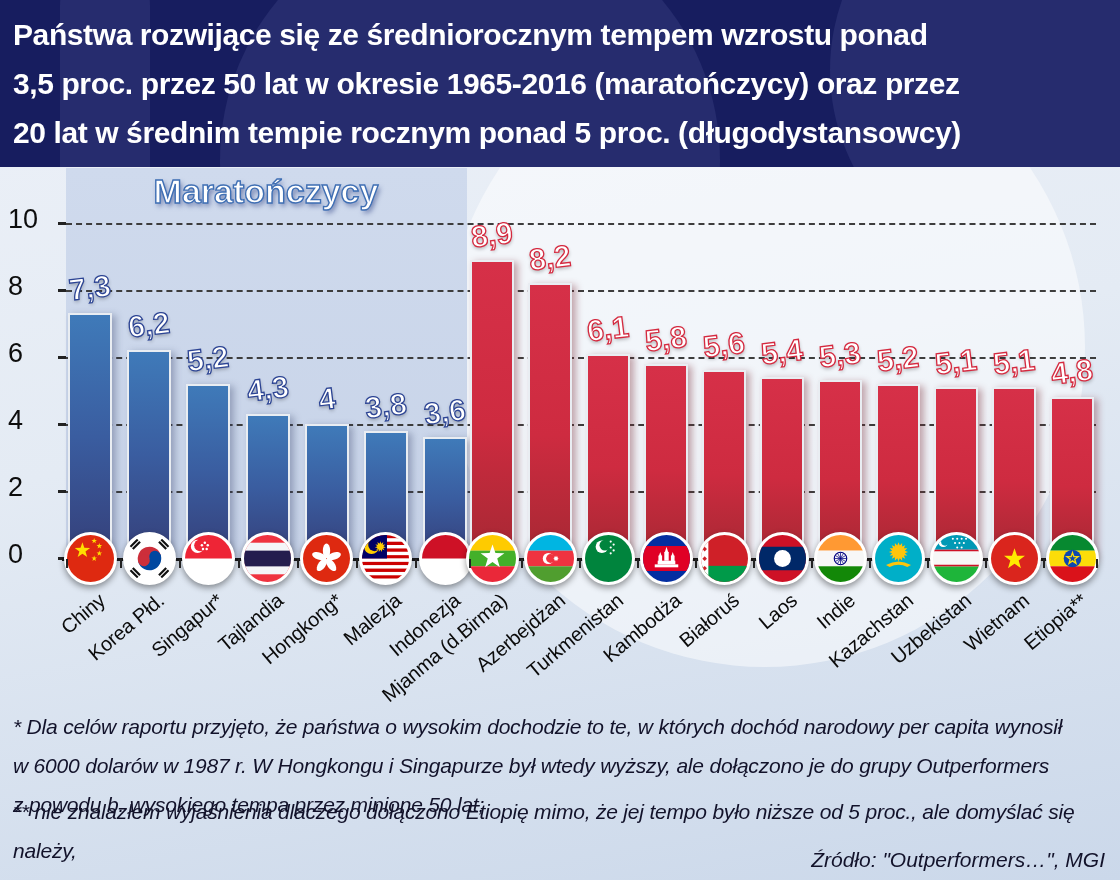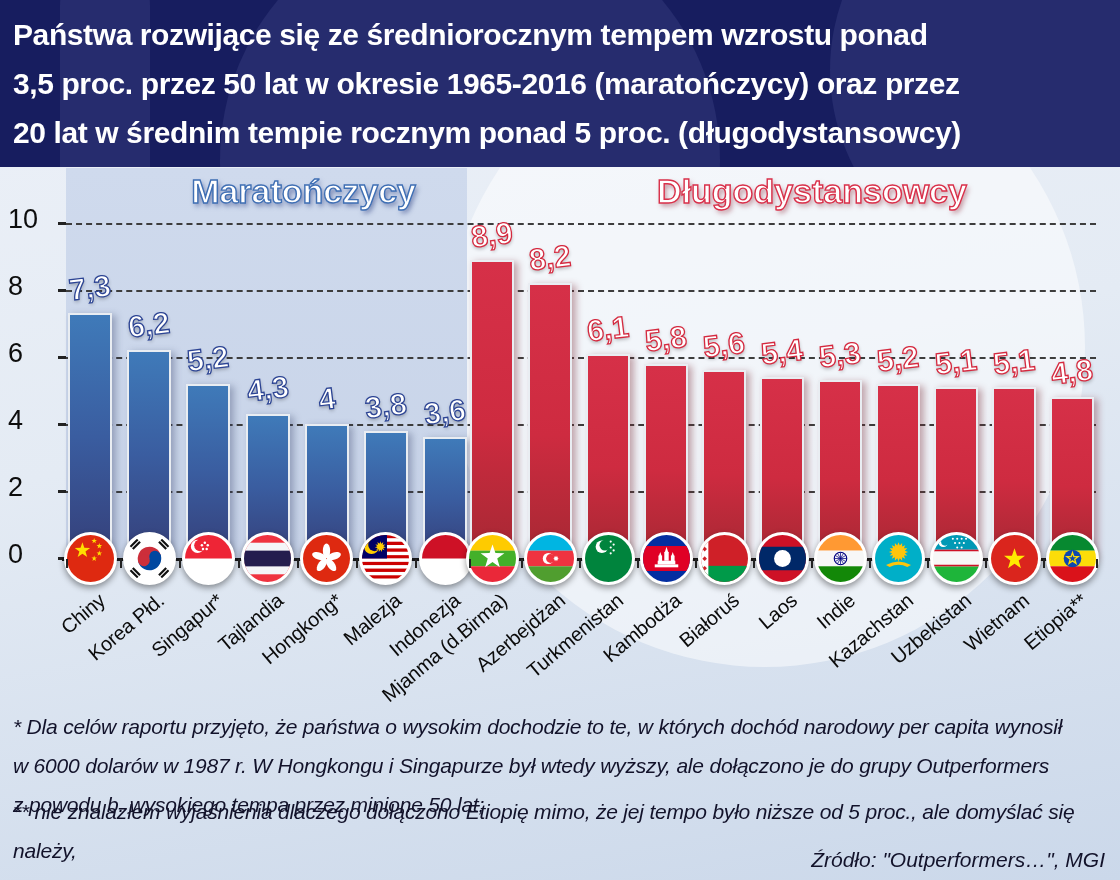--- a/index.html
+++ b/index.html
@@ -9,21 +9,21 @@
   .header{position:absolute;left:0;top:0;width:1120px;height:167px;background:#171d5f;overflow:hidden;}
   .hdr-wm{position:absolute;border-radius:50%;background:#262c6e;}
   .hdr-title{position:absolute;left:13px;top:10px;width:1094px;color:#ffffff;
              font-size:30px;line-height:49px;font-weight:bold;letter-spacing:-0.4px;white-space:pre-line;}
   
   .main{position:absolute;left:0;top:167px;width:1120px;height:713px;overflow:hidden;}
   .wm-circle{position:absolute;border-radius:50%;background:rgba(255,255,255,0.5);}
   .panel{position:absolute;left:66px;top:1px;width:401px;height:390px;
          background:linear-gradient(180deg,#cfdaed 0%,#c7d3e8 100%);}
   .group-label{position:absolute;top:5px;font-size:34px;font-weight:bold;text-align:center;color:#fff;}
-  .group-label.blue{-webkit-text-stroke:1.4px #3f6fb4;text-shadow:2px 3px 5px rgba(30,50,120,.55);text-align:right;}
+  .group-label.blue{-webkit-text-stroke:1.4px #3f6fb4;text-shadow:2px 3px 5px rgba(30,50,120,.55);}
   .group-label.red{-webkit-text-stroke:1.4px #d9304a;text-shadow:2px 3px 5px rgba(140,40,55,.5);}
   .gridline{position:absolute;height:0;border-top:2.5px dashed #3d3d3d;}
   .ytick-label{position:absolute;width:48px;text-align:left;font-size:27px;color:#0d0d0d;}
   .ytick-mark{position:absolute;width:8px;height:2.5px;background:#222;}
   .baseline{position:absolute;background:#1a1a1a;}
   .xtick{position:absolute;width:2px;height:9px;background:#222;}
   .bar{position:absolute;border:2px solid #e9edf2;border-bottom:none;box-sizing:border-box;}
   .bar.blue{background:linear-gradient(180deg,#3f7ab9 0%,#3a5da0 50%,#353f79 100%);box-shadow:4px 2px 7px rgba(50,60,100,.35);}
   .bar.red{background:linear-gradient(180deg,#d63048 0%,#ce2b40 55%,#a62833 100%);box-shadow:4px 2px 7px rgba(120,40,50,.4);}
   .val-label{position:absolute;width:96px;text-align:center;font-size:30px;font-weight:bold;color:#fff;
@@ -49,21 +49,20 @@
     <div class="hdr-wm" style="left:60px;top:-40px;width:90px;height:300px;border-radius:45px;"></div>
     <div class="hdr-title">Państwa rozwijące się ze średniorocznym tempem wzrostu ponad
 3,5 proc. przez 50 lat w okresie 1965-2016 (maratończycy) oraz przez
 20 lat w średnim tempie rocznym ponad 5 proc. (długodystansowcy)</div>
   </div>
 
   <div class="main">
     <div class="wm-circle" style="left:445px;top:-140px;width:640px;height:640px;"></div>
     <div class="panel"></div>
     <div class="group-label blue" style="left:116px;width:300px;">Maratończycy</div>
-    <div class="group-label red" style="left:632px;width:360px;">Długodystansowcy</div>
     <div id="plot">
         <div class="ytick-label" style="left: 8px; top: 372px;">0</div>
         <div class="ytick-mark" style="left: 58px; top: 390px;"></div>
         <div class="gridline" style="left: 66px; top: 324px; width: 1030px;"></div>
         <div class="ytick-label" style="left: 8px; top: 305px;">2</div>
         <div class="ytick-mark" style="left: 58px; top: 323px;"></div>
         <div class="gridline" style="left: 66px; top: 257px; width: 1030px;"></div>
         <div class="ytick-label" style="left: 8px; top: 238px;">4</div>
         <div class="ytick-mark" style="left: 58px; top: 256px;"></div>
         <div class="gridline" style="left: 66px; top: 190px; width: 1030px;"></div>

